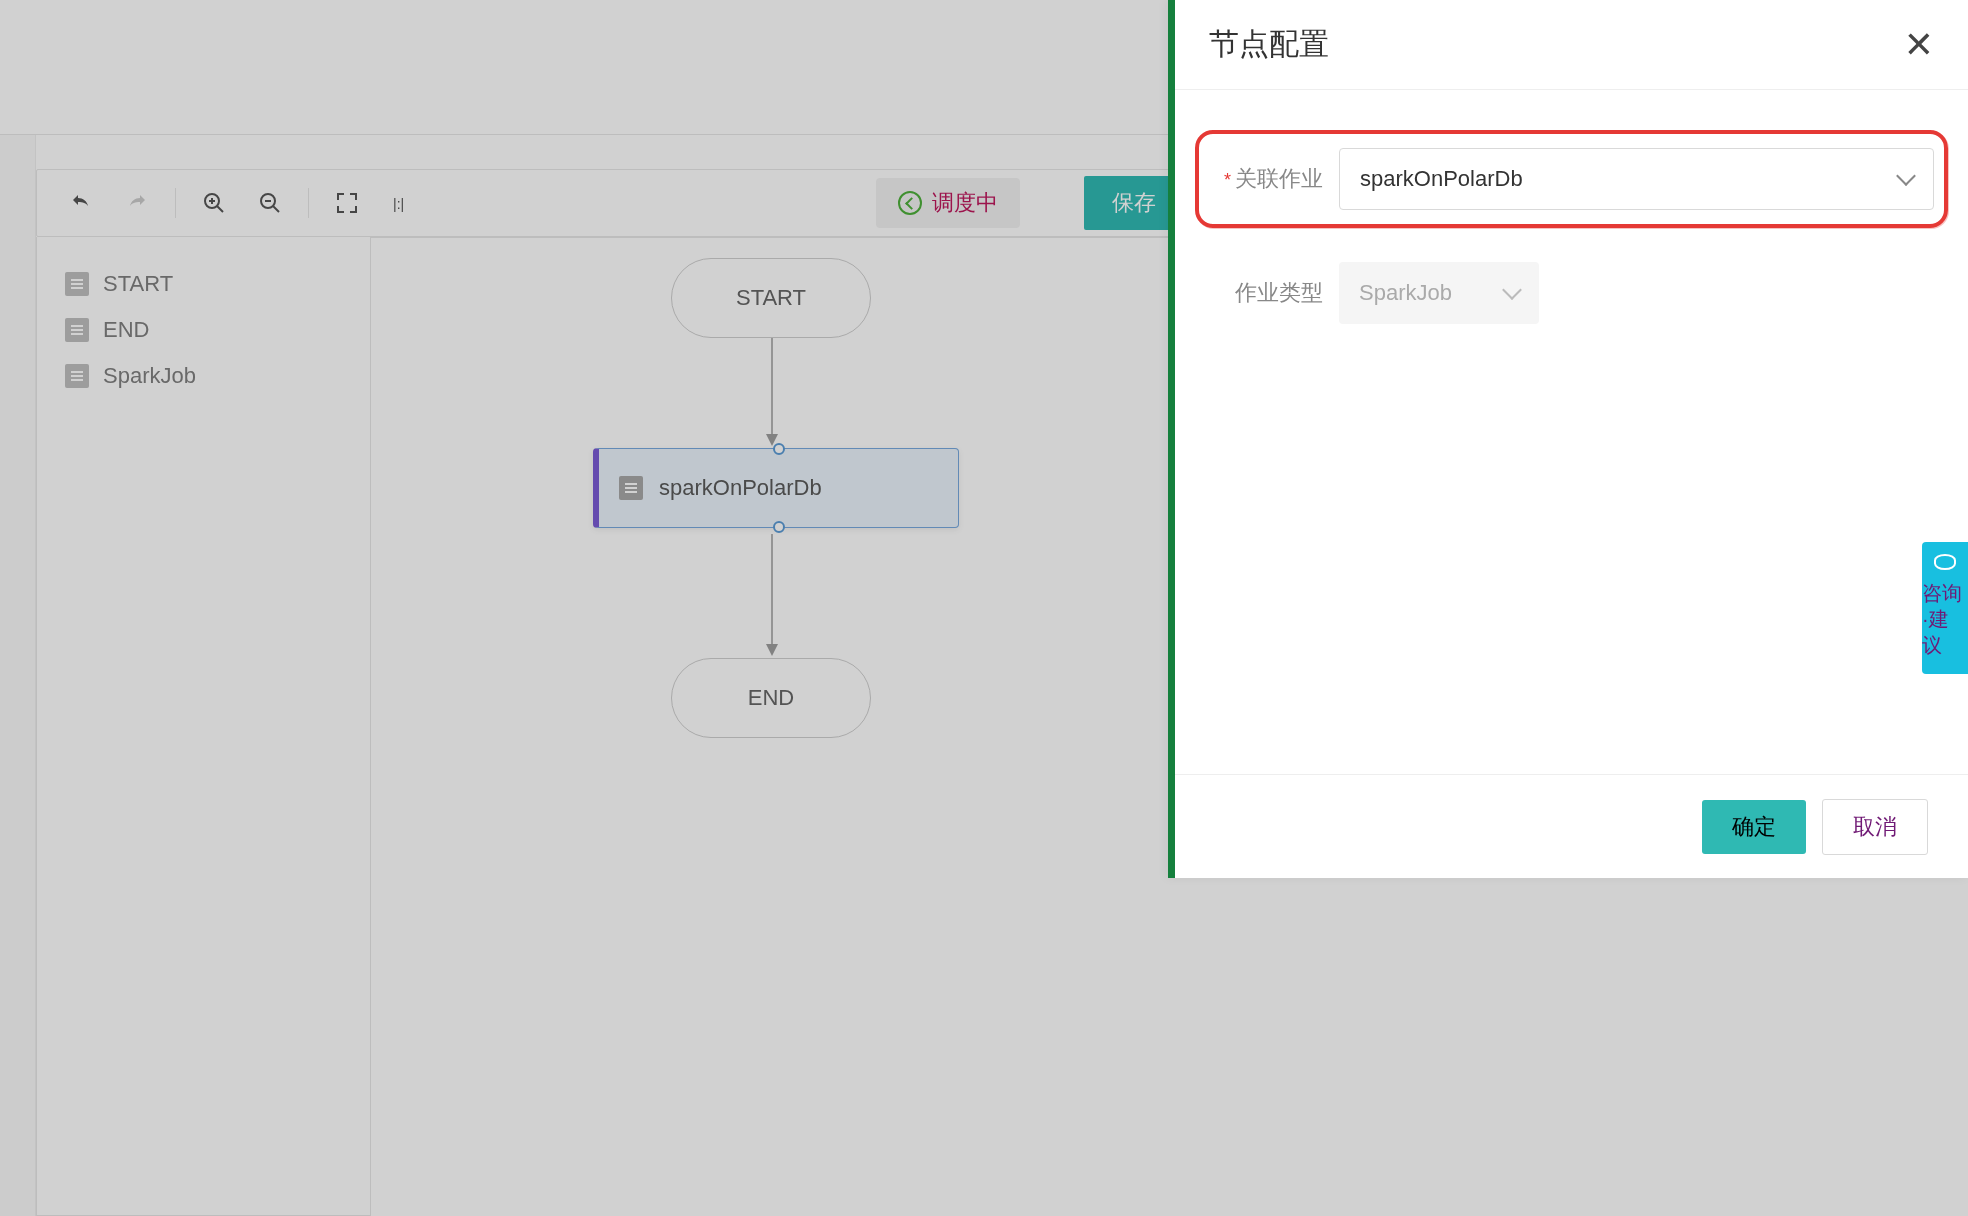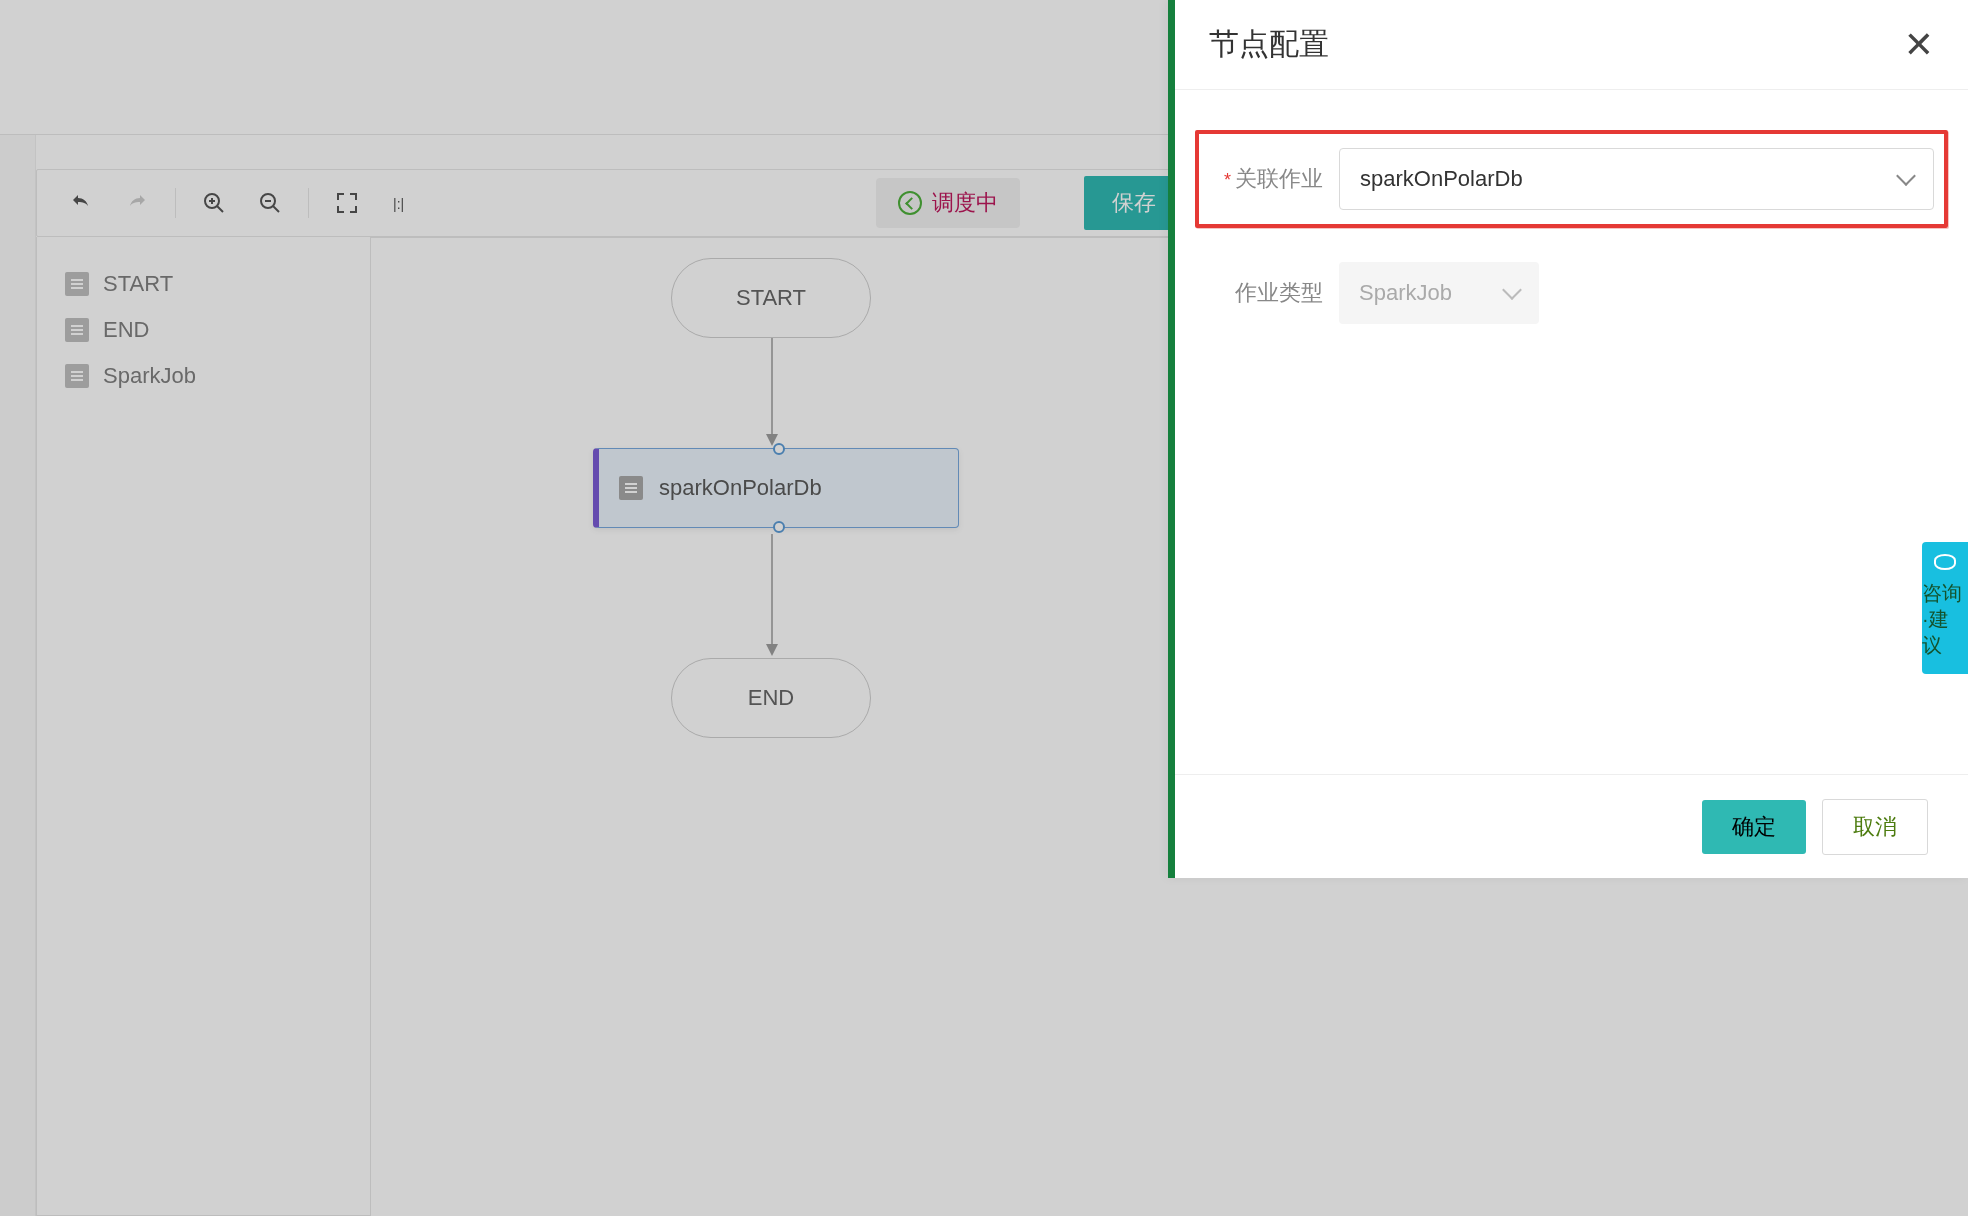--- a/index.html
+++ b/index.html
@@ -227,21 +227,21 @@
   flex: 1;
   padding: 40px 34px;
 }
 
 .form-row {
   display: flex; align-items: center;
   margin-bottom: 34px;
 }
 .form-row.highlight {
   border: 4px solid #e53935;
-  border-radius: 2px;
+  border-radius: 18px;
   padding: 14px 10px;
   margin-left: -14px;
   margin-right: -14px;
   box-shadow: 1px 1px 0 rgba(229,57,53,0.3);
 }
 .form-label {
   width: 130px;
   text-align: right;
   color: #888;
   font-size: 22px;
@@ -294,33 +294,33 @@
   border-radius: 3px;
   cursor: pointer;
 }
 .btn-primary {
   background: #2fb9b3;
   color: #000000;
   border: none;
 }
 .btn-default {
   background: #fff;
-  color: #4d7c0f;
+  color: #701a75;
   border: 1px solid #d9d9d9;
 }
 
 
 .feedback-tab {
   position: absolute;
   right: 0;
   top: 50%;
   transform: translateY(-50%);
   width: 46px;
   background: #18bfe0;
-  color: #14532d;
+  color: #701a75;
   font-size: 20px;
   padding: 12px 0 16px;
   border-radius: 4px 0 0 4px;
   display: flex;
   flex-direction: column;
   align-items: center;
   gap: 4px;
   line-height: 1.3;
 }
 .feedback-tab .db-icon {

